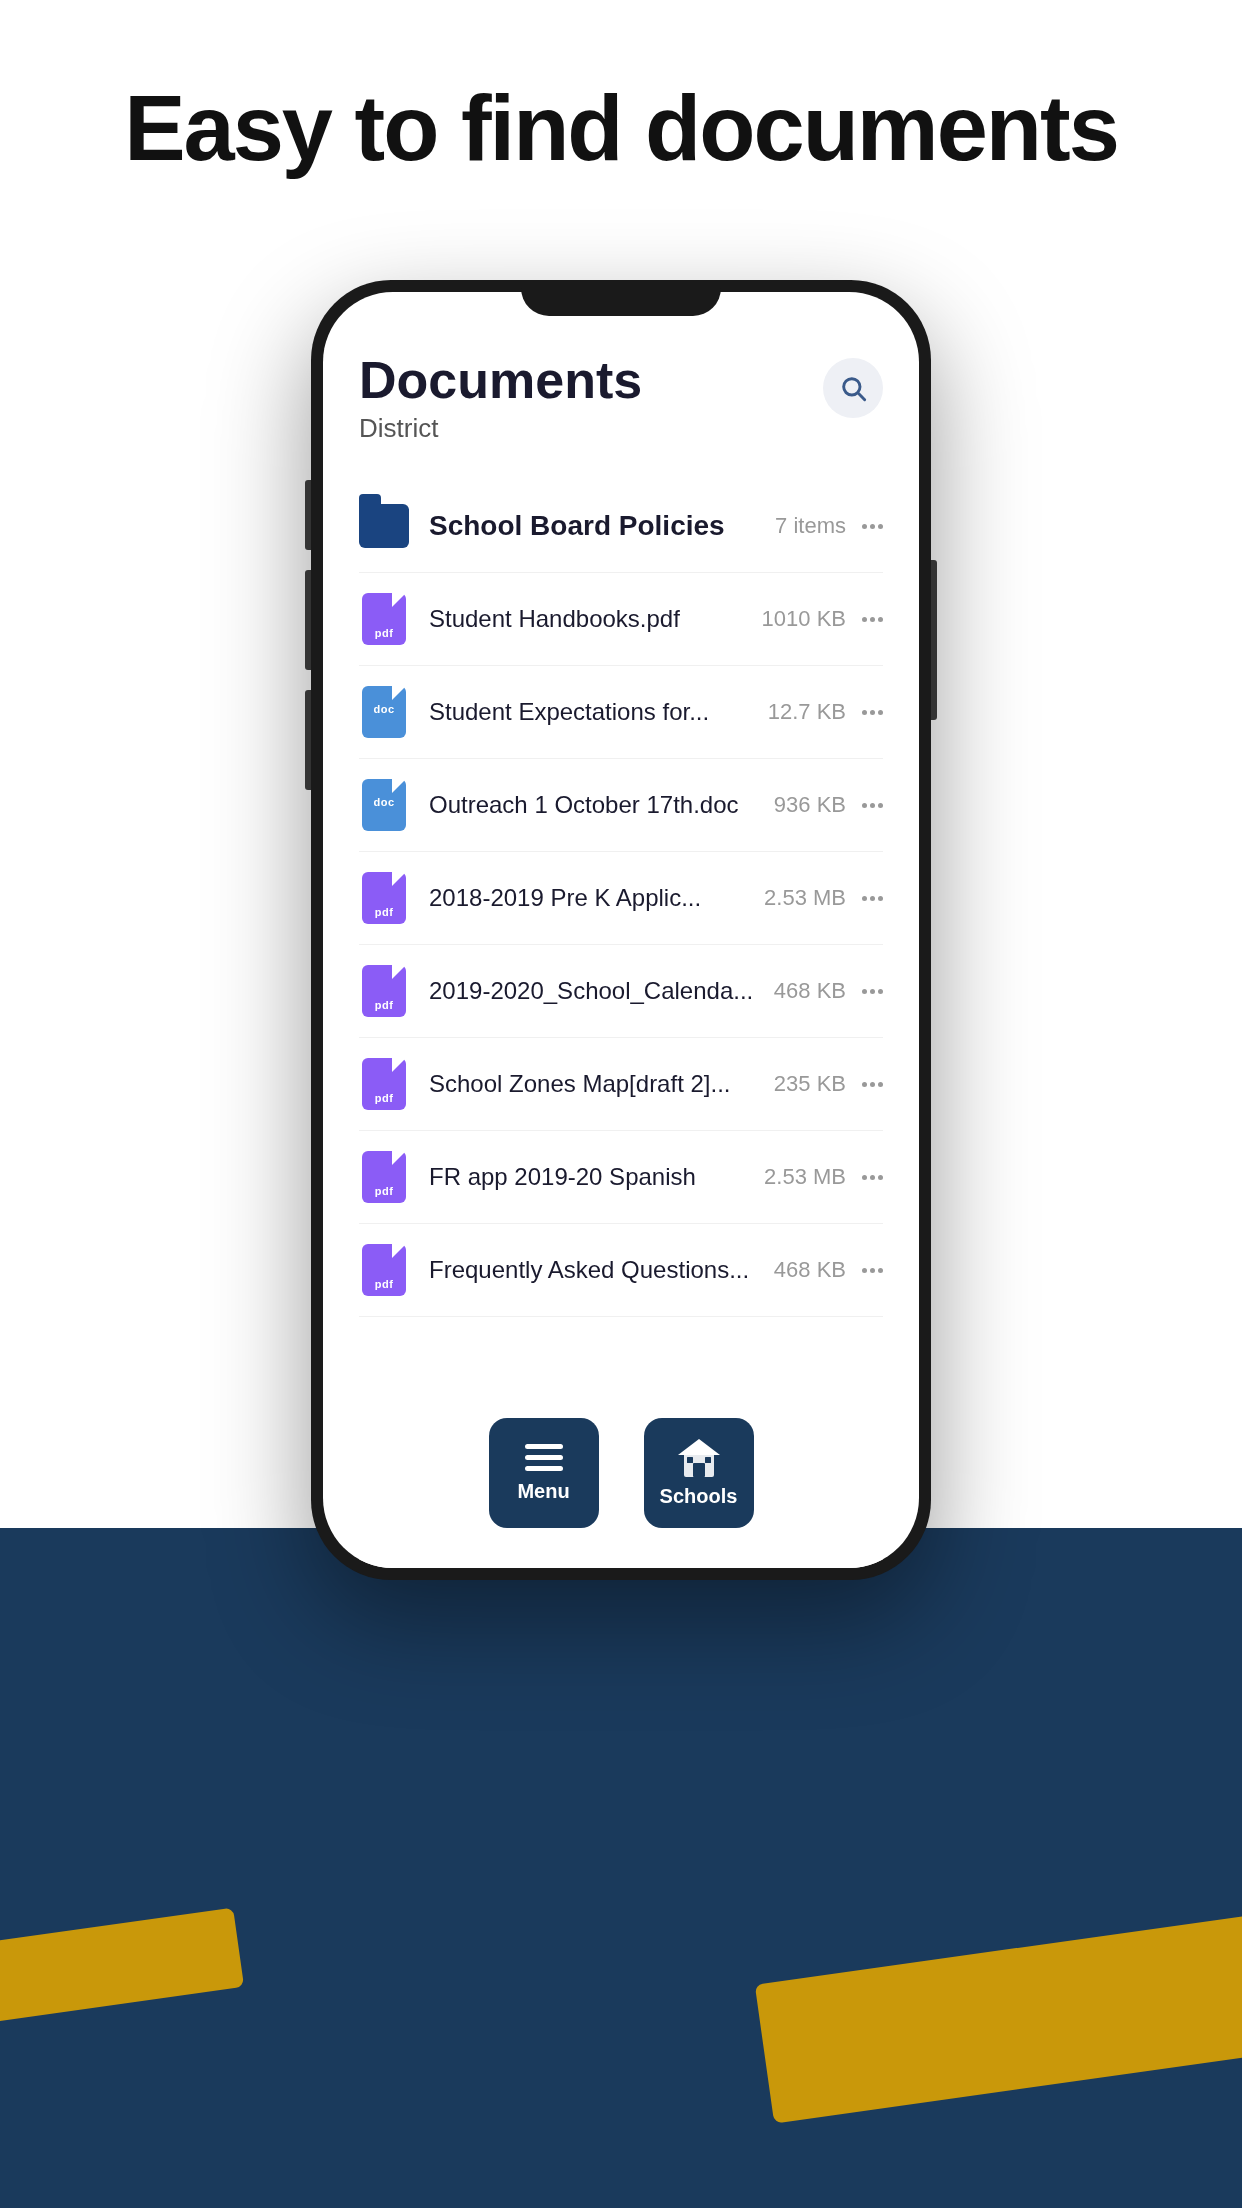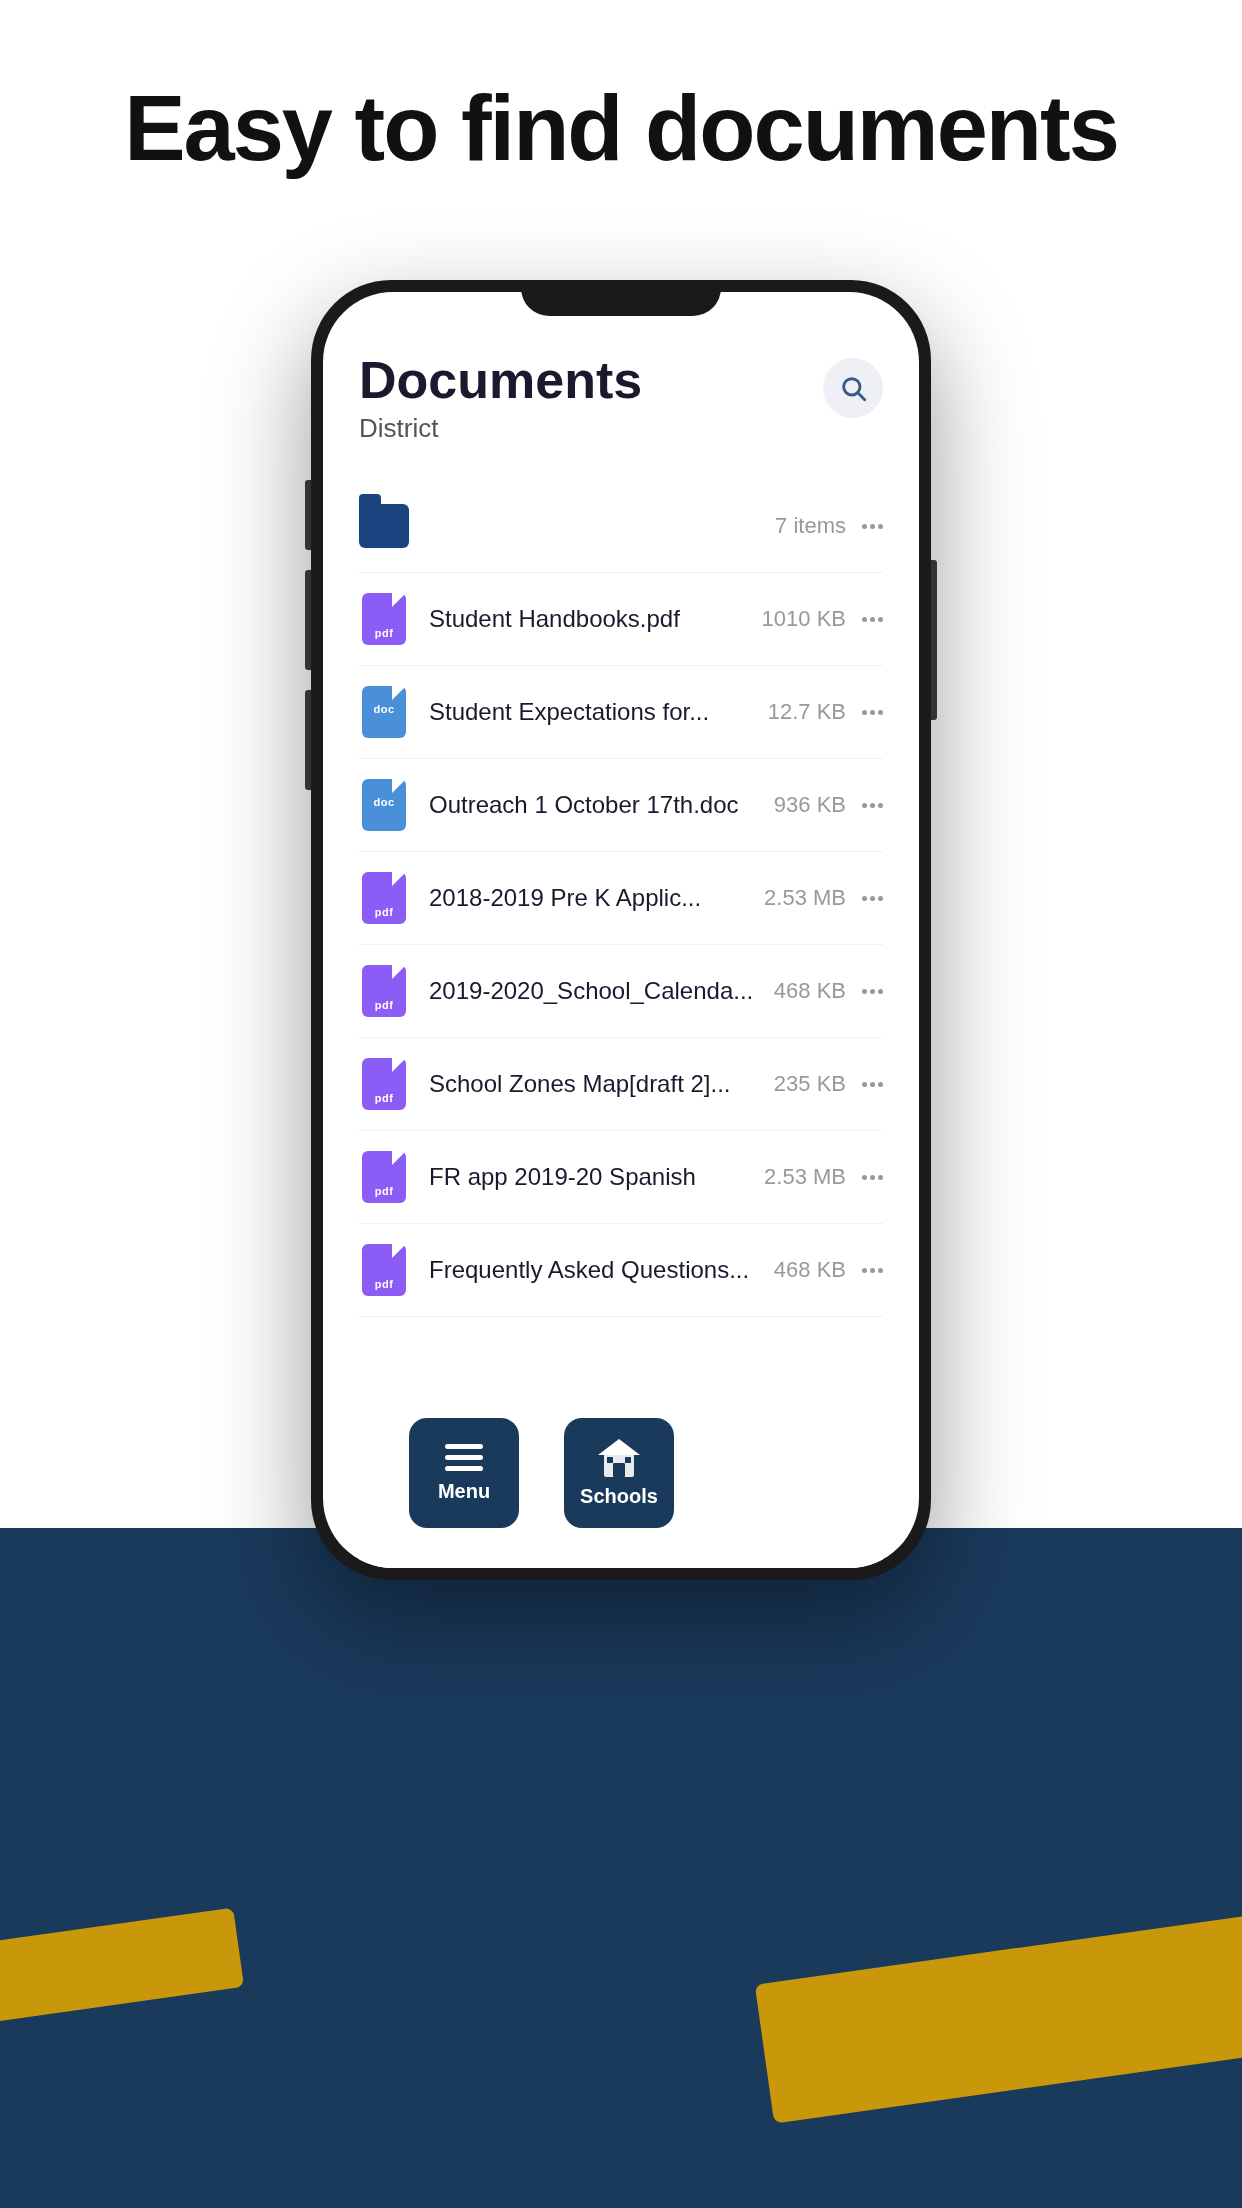--- a/index.html
+++ b/index.html
@@ -342,21 +342,21 @@
     .dot {
       width: 5px;
       height: 5px;
       background: #999;
       border-radius: 50%;
     }
 
     
     .bottom-nav {
       display: flex;
-      justify-content: flex-start;
+      justify-content: center;
       align-items: center;
       padding: 20px 50px 40px;
       background: #fff;
       gap: 45px;
     }
 
     .nav-btn {
       width: 110px;
       height: 110px;
       background: #1a3a5c;
@@ -407,20 +407,23 @@
               <line x1="17" y1="17" x2="22" y2="22"></line>
             </svg>
           </div>
         </div>
 
         <div class="doc-list" id="doc-list">
             <div class="doc-item">
     <div class="doc-icon">
                 <div class="folder-icon"></div>
               </div>
+    <div class="doc-info">
+      <span class="doc-name bold">School Board Policies</span>
+    </div>
     <div class="doc-meta">
       <span class="doc-size">7 items</span>
       <div class="more-btn">
         <div class="dot"></div>
         <div class="dot"></div>
         <div class="dot"></div>
       </div>
     </div>
   </div>
             <div class="doc-item">

